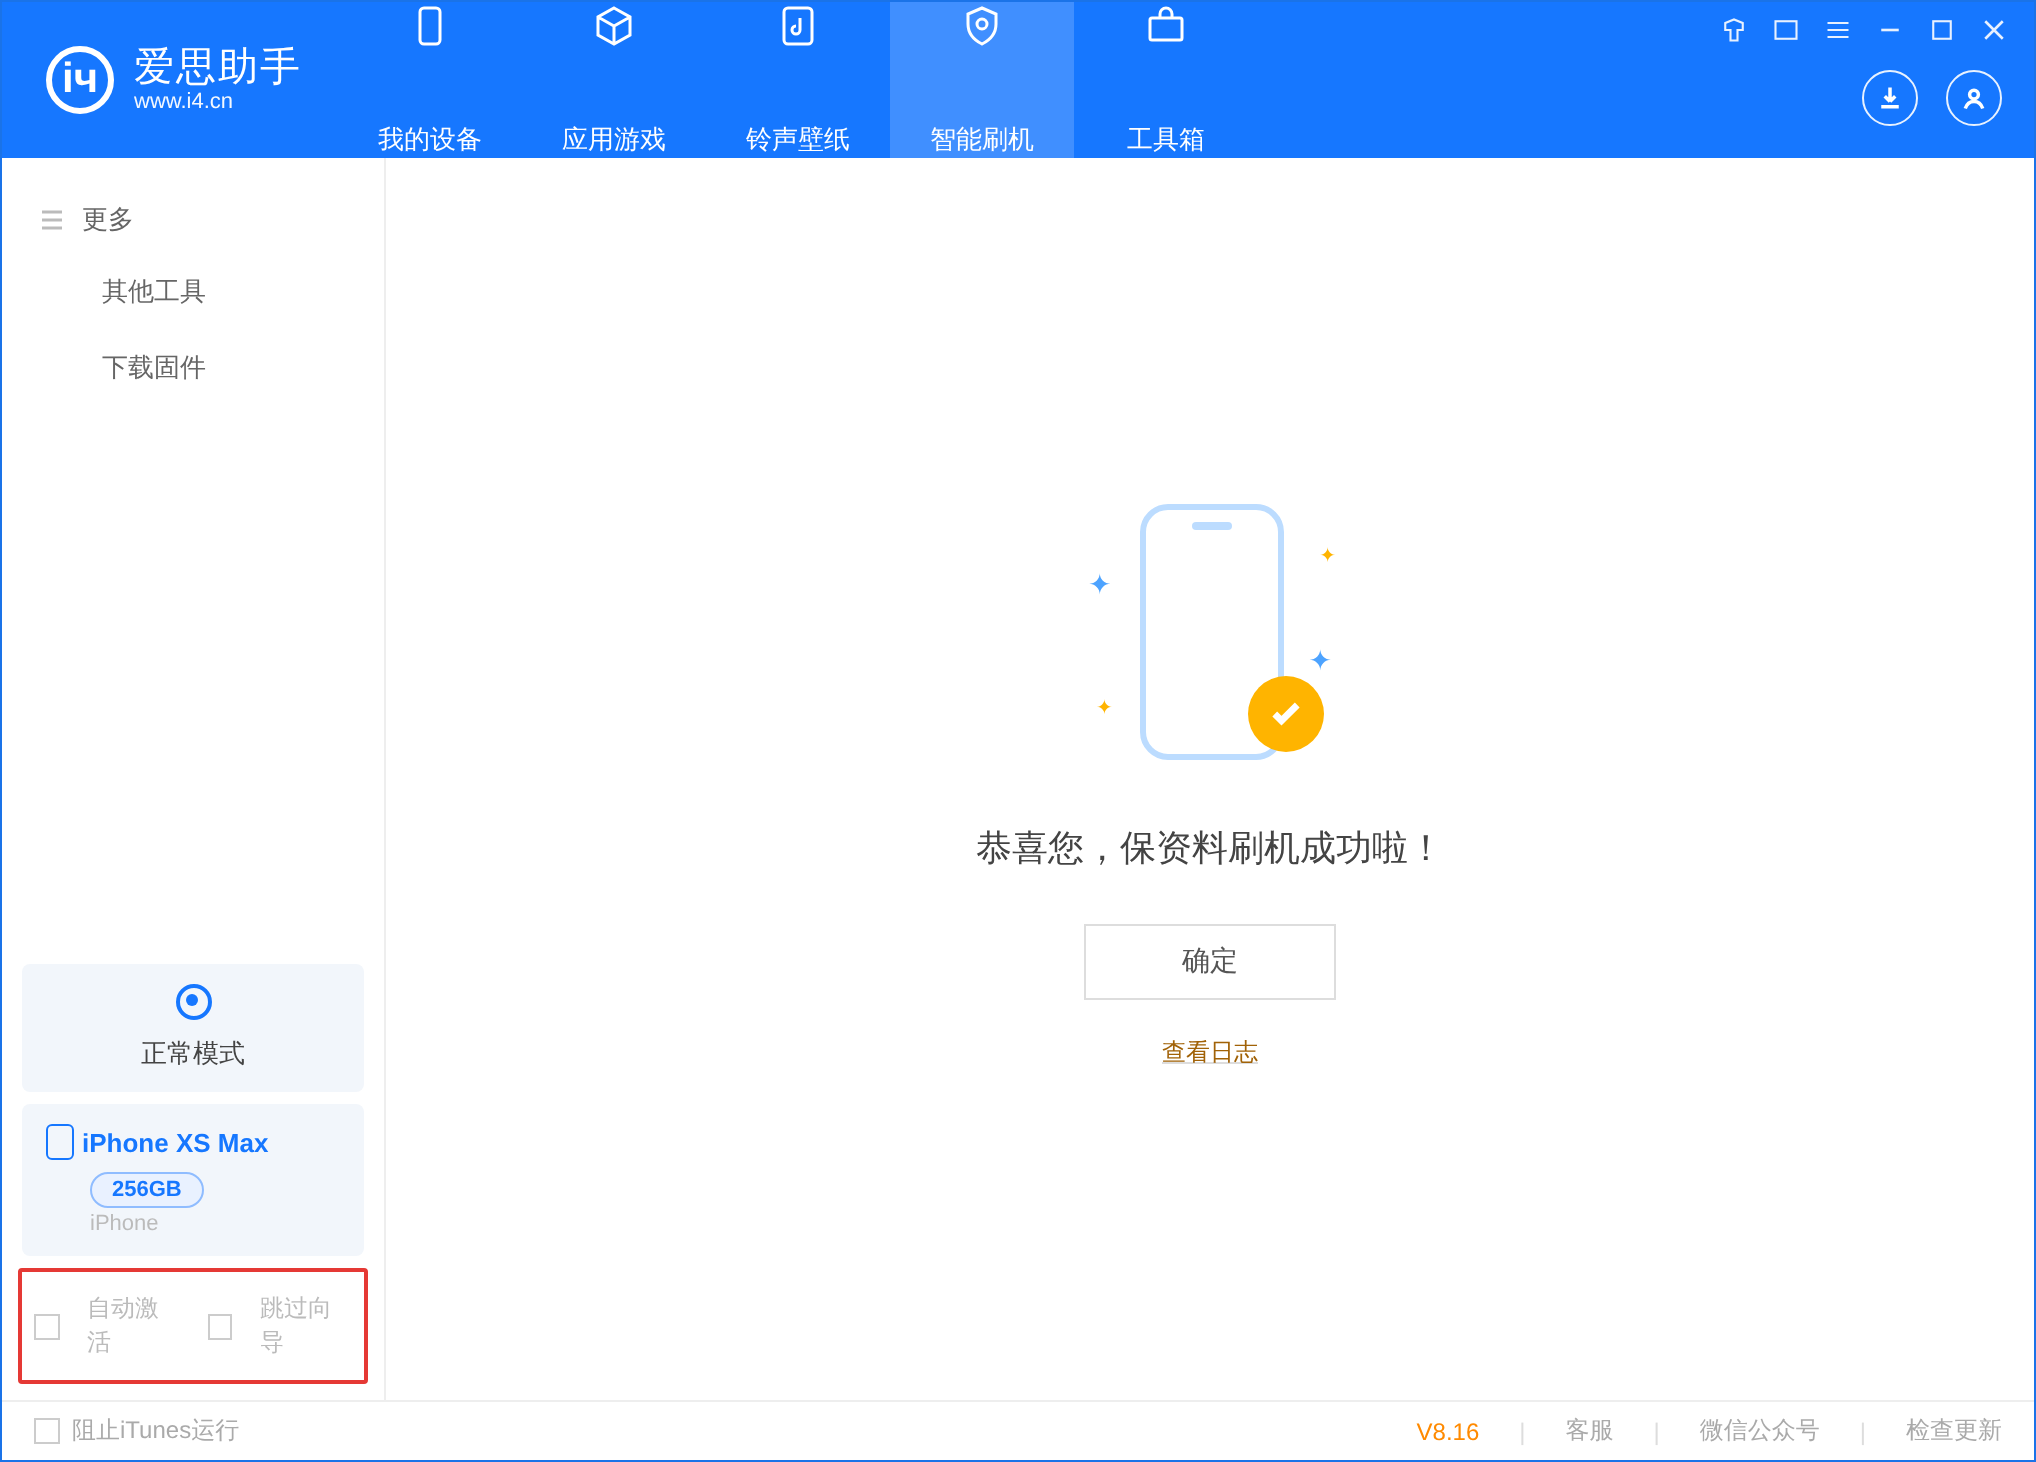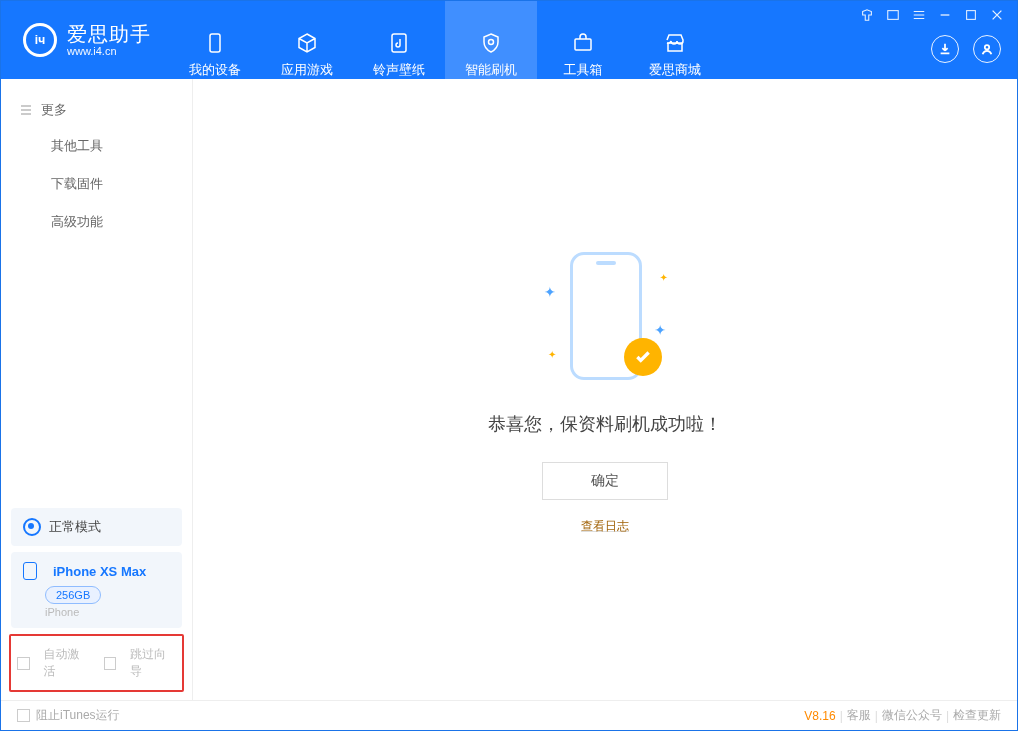--- a/index.html
+++ b/index.html
@@ -2,27 +2,27 @@
 <html><head>
 <meta charset="utf-8">
 <style>
 * { margin: 0; padding: 0; box-sizing: border-box; font-family: "Microsoft YaHei", Arial, sans-serif; }
 body { background: #f0f0f0; display: flex; justify-content: center; align-items: flex-start; }
 .window { width: 1018px; height: 731px; background: #fff; border: 1px solid #1a73e8; display: flex; flex-direction: column; }
 
 
 .header { height: 78px; background: linear-gradient(to bottom,#1677ff,#1677ff); color:#fff; display:flex; align-items:stretch; }
 .logo-block { display:flex; align-items:center; padding:0 18px 0 22px; }
-.logo-circle { width:34px; height:34px; border-radius:50%; border:3px solid #fff; display:flex; align-items:center; justify-content:center; font-weight:bold; font-size:12px; color:#fff; margin-right:10px;text-align:center; }
+.logo-circle { width:34px; height:34px; border-radius:50%; border:3px solid #fff; display:flex; align-items:center; justify-content:center; font-weight:bold; font-size:21px; color:#fff; margin-right:10px;text-align:center; }
 .logo-text { display:flex; flex-direction:column; line-height:1.1; }
 .logo-text .cn { font-size:20px; font-weight:normal; letter-spacing:1px; }
 .logo-text .en { font-size:11px; opacity:.95; }
 
 .tabs { display:flex; flex:1; }
-.tab { width:92px; display:flex; flex-direction:column; align-items:center; justify-content:flex-end; cursor:pointer; font-size:13px; gap:6px; }
+.tab { width:92px; display:flex; flex-direction:column; align-items:center; justify-content:space-between; cursor:pointer; font-size:13px; gap:6px; }
 .tab.active { background: rgba(255,255,255,0.18); }
 .tab .ico { width:24px; height:24px; display:flex; align-items:center; justify-content:center; }
 .tab .ico svg { width:24px; height:24px; stroke:#fff; fill:none; stroke-width:1.5; }
 
 .header-right { display:flex; align-items:center; gap:14px; padding:0 16px; }
 .hr-top { position:absolute; top:8px; right:14px; display:flex; gap:12px; color:#fff; font-size:12px; }
 .hr-top .win-btn { width:14px; height:14px; cursor:pointer; opacity:.9; display:flex; align-items:center; justify-content:center; }
 .hr-bottom { display:flex; align-items:center; gap:14px; margin-top:18px; }
 .circ-btn { width:28px; height:28px; border:1.5px solid rgba(255,255,255,.9); border-radius:50%; display:flex; align-items:center; justify-content:center; cursor:pointer; }
 .circ-btn svg { width:14px; height:14px; stroke:#fff; fill:none; stroke-width:2; }
@@ -31,26 +31,26 @@
 .body { flex:1; display:flex; min-height:0; }
 .sidebar { width:192px; border-right:1px solid #eee; display:flex; flex-direction:column; font-size:13px; color:#555; }
 .side-group { padding-top:14px; }
 .group-head { display:flex; align-items:center; gap:8px; padding:8px 18px; color:#666; font-size:13px; }
 .group-head .hicon { width:14px; height:14px; display:flex; align-items:center; justify-content:center; color:#1677ff; }
 .side-item { padding:10px 18px 10px 50px; cursor:pointer; color:#666; }
 .side-item.active { color:#1677ff; }
 
 .side-bottom { margin-top:auto; }
 .mode-box, .device-box { background:#f2f6fb; margin:6px 10px; border-radius:4px; padding:10px 12px; }
-.mode-box { display:flex; align-items:center; gap:8px; color:#444; font-size:13px; }
+.mode-box { display:flex; align-items:center; gap:8px; color:#444; font-size:13px;flex-direction:column; }
 .mode-icon { width:18px; height:18px; border-radius:50%; border:2px solid #1677ff; position:relative; }
 .mode-icon::after { content:""; position:absolute; width:6px; height:6px; background:#1677ff; border-radius:50%; top:3px; left:3px; }
-.device-box .dev-row { display:flex; align-items:center; gap:16px; color:#1677ff; font-weight:bold; font-size:13px; }
+.device-box .dev-row { display:flex; align-items:center; gap:4px; color:#1677ff; font-weight:bold; font-size:13px; }
 .device-box .dev-row .dicon { width:14px; height:18px; border:1.5px solid #1677ff; border-radius:3px; }
-.cap-pill { display:inline-block; margin:6px 0 2px 22px; padding:2px 10px; border:1px solid #8fbcff; color:#1677ff; border-radius:10px; font-size:11px; background:#e9f1ff; }
+.cap-pill { display:inline-block; margin:6px 0 2px 22px; padding:2px 10px; border:1px solid #8fbcff; color:#1677ff; border-radius:10px; font-size:11px; background:#e9f1ff;font-weight:bold; }
 .dev-sub { margin-left:22px; color:#bbb; font-size:11px; }
 
 .cb-row { display:flex; align-items:center; gap:14px; padding:10px 12px; color:#bbb; font-size:12px; margin:4px 10px 8px; }
 .cb { width:13px; height:13px; border:1px solid #ccc; display:inline-block; }
 .highlight-box { border:2px solid #e53935; margin:2px 8px 8px; border-radius:2px; }
 
 
 .main { flex:1; display:flex; flex-direction:column; align-items:center; justify-content:center; position:relative; }
 .success-ill { position:relative; width:150px; height:150px; margin-bottom:18px; }
 .phone { position:absolute; left:40px; top:8px; width:72px; height:128px; border:3px solid #bcdcff; border-radius:14px; background:#fff; }
@@ -61,21 +61,21 @@
 .spark.s1 { left:14px; top:40px; } .spark.s2 { right:12px; top:28px; color:#ffb400; font-size:10px; }
 .spark.s3 { left:18px; bottom:34px; color:#ffb400; font-size:10px; } .spark.s4 { right:14px; bottom:56px; }
 
 .succ-text { font-size:18px; color:#444; margin-bottom:26px; }
 .ok-btn { border:1px solid #ddd; background:#fff; padding:9px 48px; font-size:14px; color:#555; cursor:pointer; margin-bottom:18px; }
 .log-link { color:#a16207; font-size:12px; cursor:pointer; text-decoration:underline; text-decoration-color:#ddd; }
 
 
 .footer { height:30px; border-top:1px solid #eee; display:flex; align-items:center; font-size:12px; color:#aaa; padding:0 16px; }
 .footer .f-left { display:flex; align-items:center; gap:6px; }
-.footer .f-right { margin-left:auto; display:flex; align-items:center; gap:4px; }
+.footer .f-right { margin-left:auto; display:flex; align-items:center; gap:20px; }
 .footer .ver { color:#ff8a00; }
 .footer .sep { color:#ddd; }
 .footer .flink { cursor:pointer; }
 </style>
 </head>
 <body>
 
 <div class="window">
 
   <div class="hr-top">
@@ -155,29 +155,20 @@
         <span>智能刷机</span>
       </div>
       <div class="tab">
         <span class="ico">
             <svg viewBox="0 0 24 24">
               <rect x="4" y="8" width="16" height="11" rx="1"></rect>
               <path d="M9 8V6a3 3 0 016 0v2"></path>
             </svg>
           </span>
         <span>工具箱</span>
-      </div>
-      <div class="tab">
-        <span class="ico">
-            <svg viewBox="0 0 24 24">
-              <path d="M4 9l2-5h12l2 5v1a3 3 0 01-6 0 3 3 0 01-6 0 3 3 0 01-4 2"></path>
-              <rect x="5" y="12" width="14" height="8"></rect>
-            </svg>
-          </span>
-        <span>爱思商城</span>
       </div>
     </div>
     <div class="header-right">
       <div class="hr-bottom">
         <span class="circ-btn">
             <svg viewBox="0 0 16 16">
               <path d="M8 2v8m0 0l-3-3m3 3l3-3M3 13h10"></path>
             </svg>
           </span>
         <span class="circ-btn">
@@ -198,21 +189,20 @@
         <div class="group-head">
           <span class="hicon">
               <svg width="12" height="12" viewBox="0 0 12 12">
                 <path d="M1 2h10M1 6h10M1 10h10" stroke="#bbb" stroke-width="1.4"></path>
               </svg>
             </span>
           <span>更多</span>
         </div>
         <div class="side-item">其他工具</div>
         <div class="side-item">下载固件</div>
-        <div class="side-item">高级功能</div>
       </div>
 
       <div class="side-bottom">
         <div class="mode-box">
           <span class="mode-icon"></span>
           <span>正常模式</span>
         </div>
         <div class="device-box">
           <div class="dev-row">
             <span class="dicon"></span>

